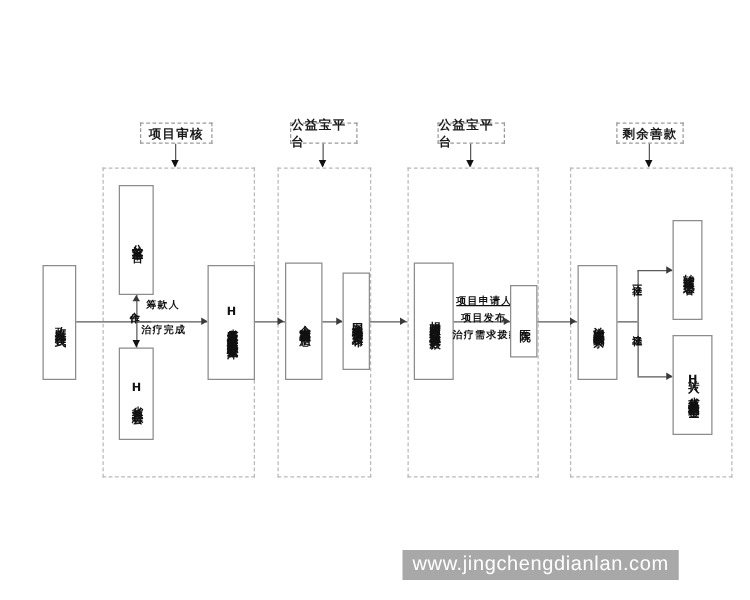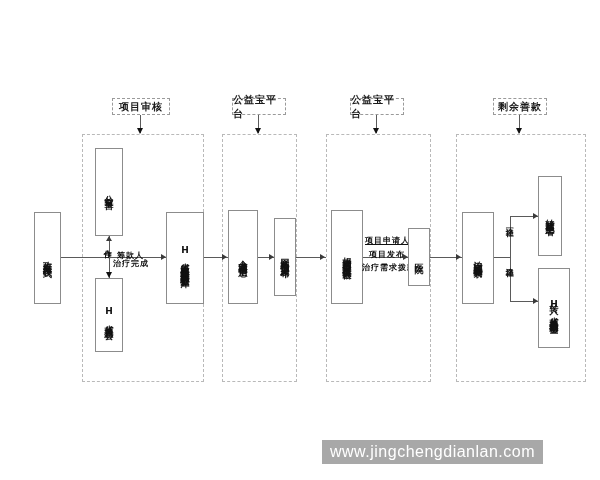--- a/index.html
+++ b/index.html
@@ -150,21 +150,21 @@
   <div class="vline" style="left:109px;top:236px;height:22px;"></div>
   <div class="arrow-u" style="left:106px;top:236px;"></div>
   <div class="vline" style="left:109px;top:257px;height:21px;"></div>
   <div class="arrow-d" style="left:105.5px;top:272px;"></div>
 
   <div class="edge-label vert" style="left:101px;top:243px;">合作</div>
 
   <div class="hline" style="left:109px;top:257px;width:57px;"></div>
   <div class="arrow-r" style="left:161px;top:254px;"></div>
 
-  <div class="edge-label" style="left:117px;top:239px;margin-top:12px;">筹款人</div>
+  <div class="edge-label" style="left:117px;top:239px;">筹款人</div>
   <div class="edge-label" style="left:113px;top:259px;">治疗完成</div>
 
   <div class="node twocol" style="left:166px;top:212px;width:38px;height:92px;flex-direction:row-reverse;">
     <span style="writing-mode:vertical-rl;text-orientation:upright;">状况核对中心数据库</span>
     <span style="writing-mode:vertical-rl;text-orientation:upright;">H省居民家庭经济</span>
   </div>
 
   <div class="hline" style="left:204px;top:257px;width:24px;"></div>
   <div class="arrow-r" style="left:222px;top:254px;"></div>
 

